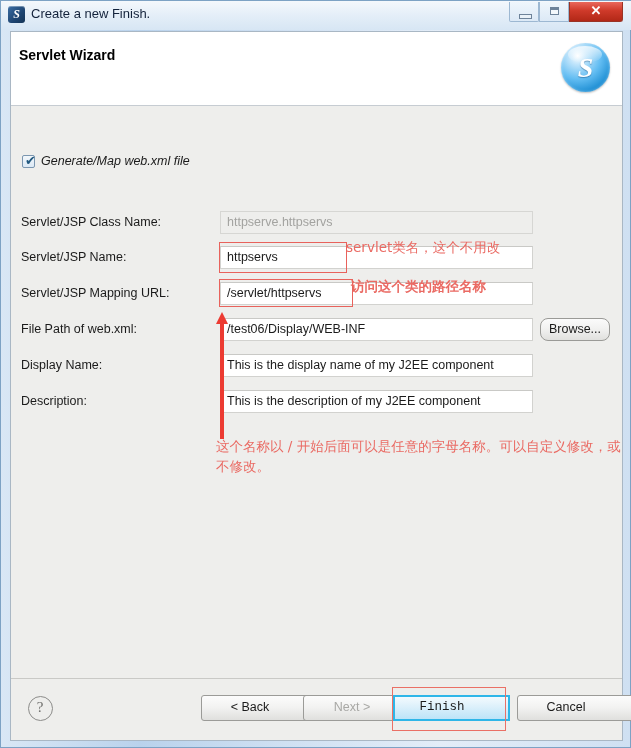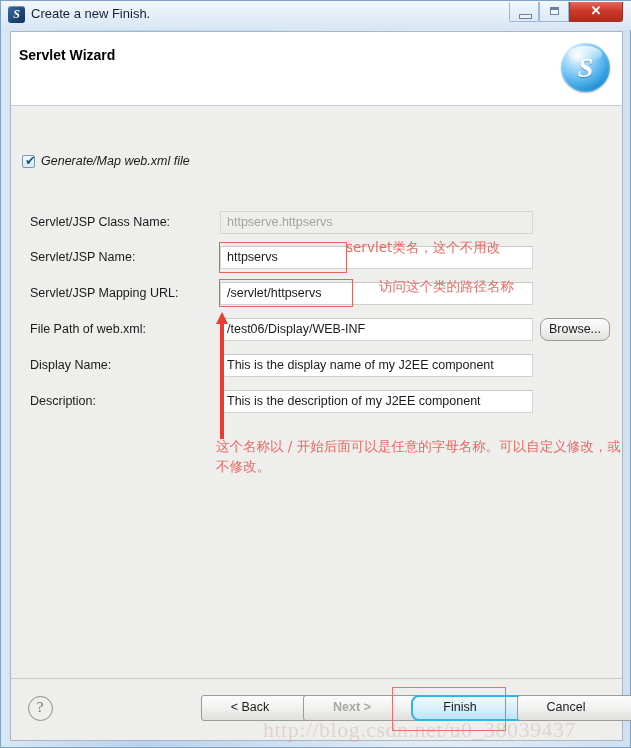--- a/index.html
+++ b/index.html
@@ -209,21 +209,21 @@
     font-size: 12.5px;
     color: #1b1b1b;
     white-space: nowrap;
     font-style: italic;
   }
 
   
   .row { position: absolute; left: 0; height: 24px; }
   .row .lbl {
     position: absolute;
-    left: 19px; top: 4px;
+    left: 10px; top: 4px;
     font-size: 12.5px;
     color: #1b1b1b;
     white-space: nowrap;
   }
   .row .fld {
     position: absolute;
     left: 209px;
     width: 313px;
     height: 23px;
     box-sizing: border-box;
@@ -281,21 +281,21 @@
   #redbox-url  { left: 208px; top: 172px; width: 134px; height: 28px; }
 
   .annot {
     position: absolute;
     color: #ea6a63;
     font-size: 13.5px;
     white-space: nowrap;
     font-family: "DejaVu Sans", sans-serif;
   }
   #annot-1 { left: 335px; top: 132px; }
-  #annot-2 { left: 368px; top: 171px; }
+  #annot-2 { left: 340px; top: 171px; font-weight: bold; }
 
   #annot-3 {
     position: absolute;
     left: 205px; top: 329px;
     width: 410px;
     color: #ea6a63;
     font-size: 13.5px;
     line-height: 20px;
     font-family: "DejaVu Sans", sans-serif;
   }
@@ -362,27 +362,28 @@
   }
   .dlgbtn span {
     position: absolute;
     left: 0; top: 4px;
     width: 96px;
     text-align: center;
     font-size: 12.5px;
     color: #1b1b1b;
   }
   #btn-back   { left: 190px; }
-  #btn-next   { left: 292px; font-weight: bold; }
+  #btn-next   { left: 292px; }
   #btn-next span { color: #a8a8a5; }
   #btn-finish {
-    left: 400px;
+    left: 382px;
     background: linear-gradient(to bottom, #f3fafe 0%, #dcf0fb 45%, #bde4f8 100%);
     border: 2px solid #2fb6e8;
-    border-radius: 8px;
+    border-radius: 0;
+    font-family: Liberation Mono, monospace;
   }
   #btn-finish span { top: 3px; width: 94px; }
   #btn-cancel { left: 506px; }
 
   #redbox-finish {
     position: absolute;
     left: 391px; top: 686px;
     width: 114px; height: 44px;
     box-sizing: border-box;
     border: 1.5px solid #ea7066;
@@ -513,15 +514,14 @@
         <span>Finish</span>
       </div>
       <div class="dlgbtn" id="btn-cancel">
         <span>Cancel</span>
       </div>
     </div>
 
   </div>
 
   <div id="redbox-finish"></div>
-  <div id="watermark">http://blog.csdn.net/u0_38039437</div>
 
 </div>
 
 </body></html>

